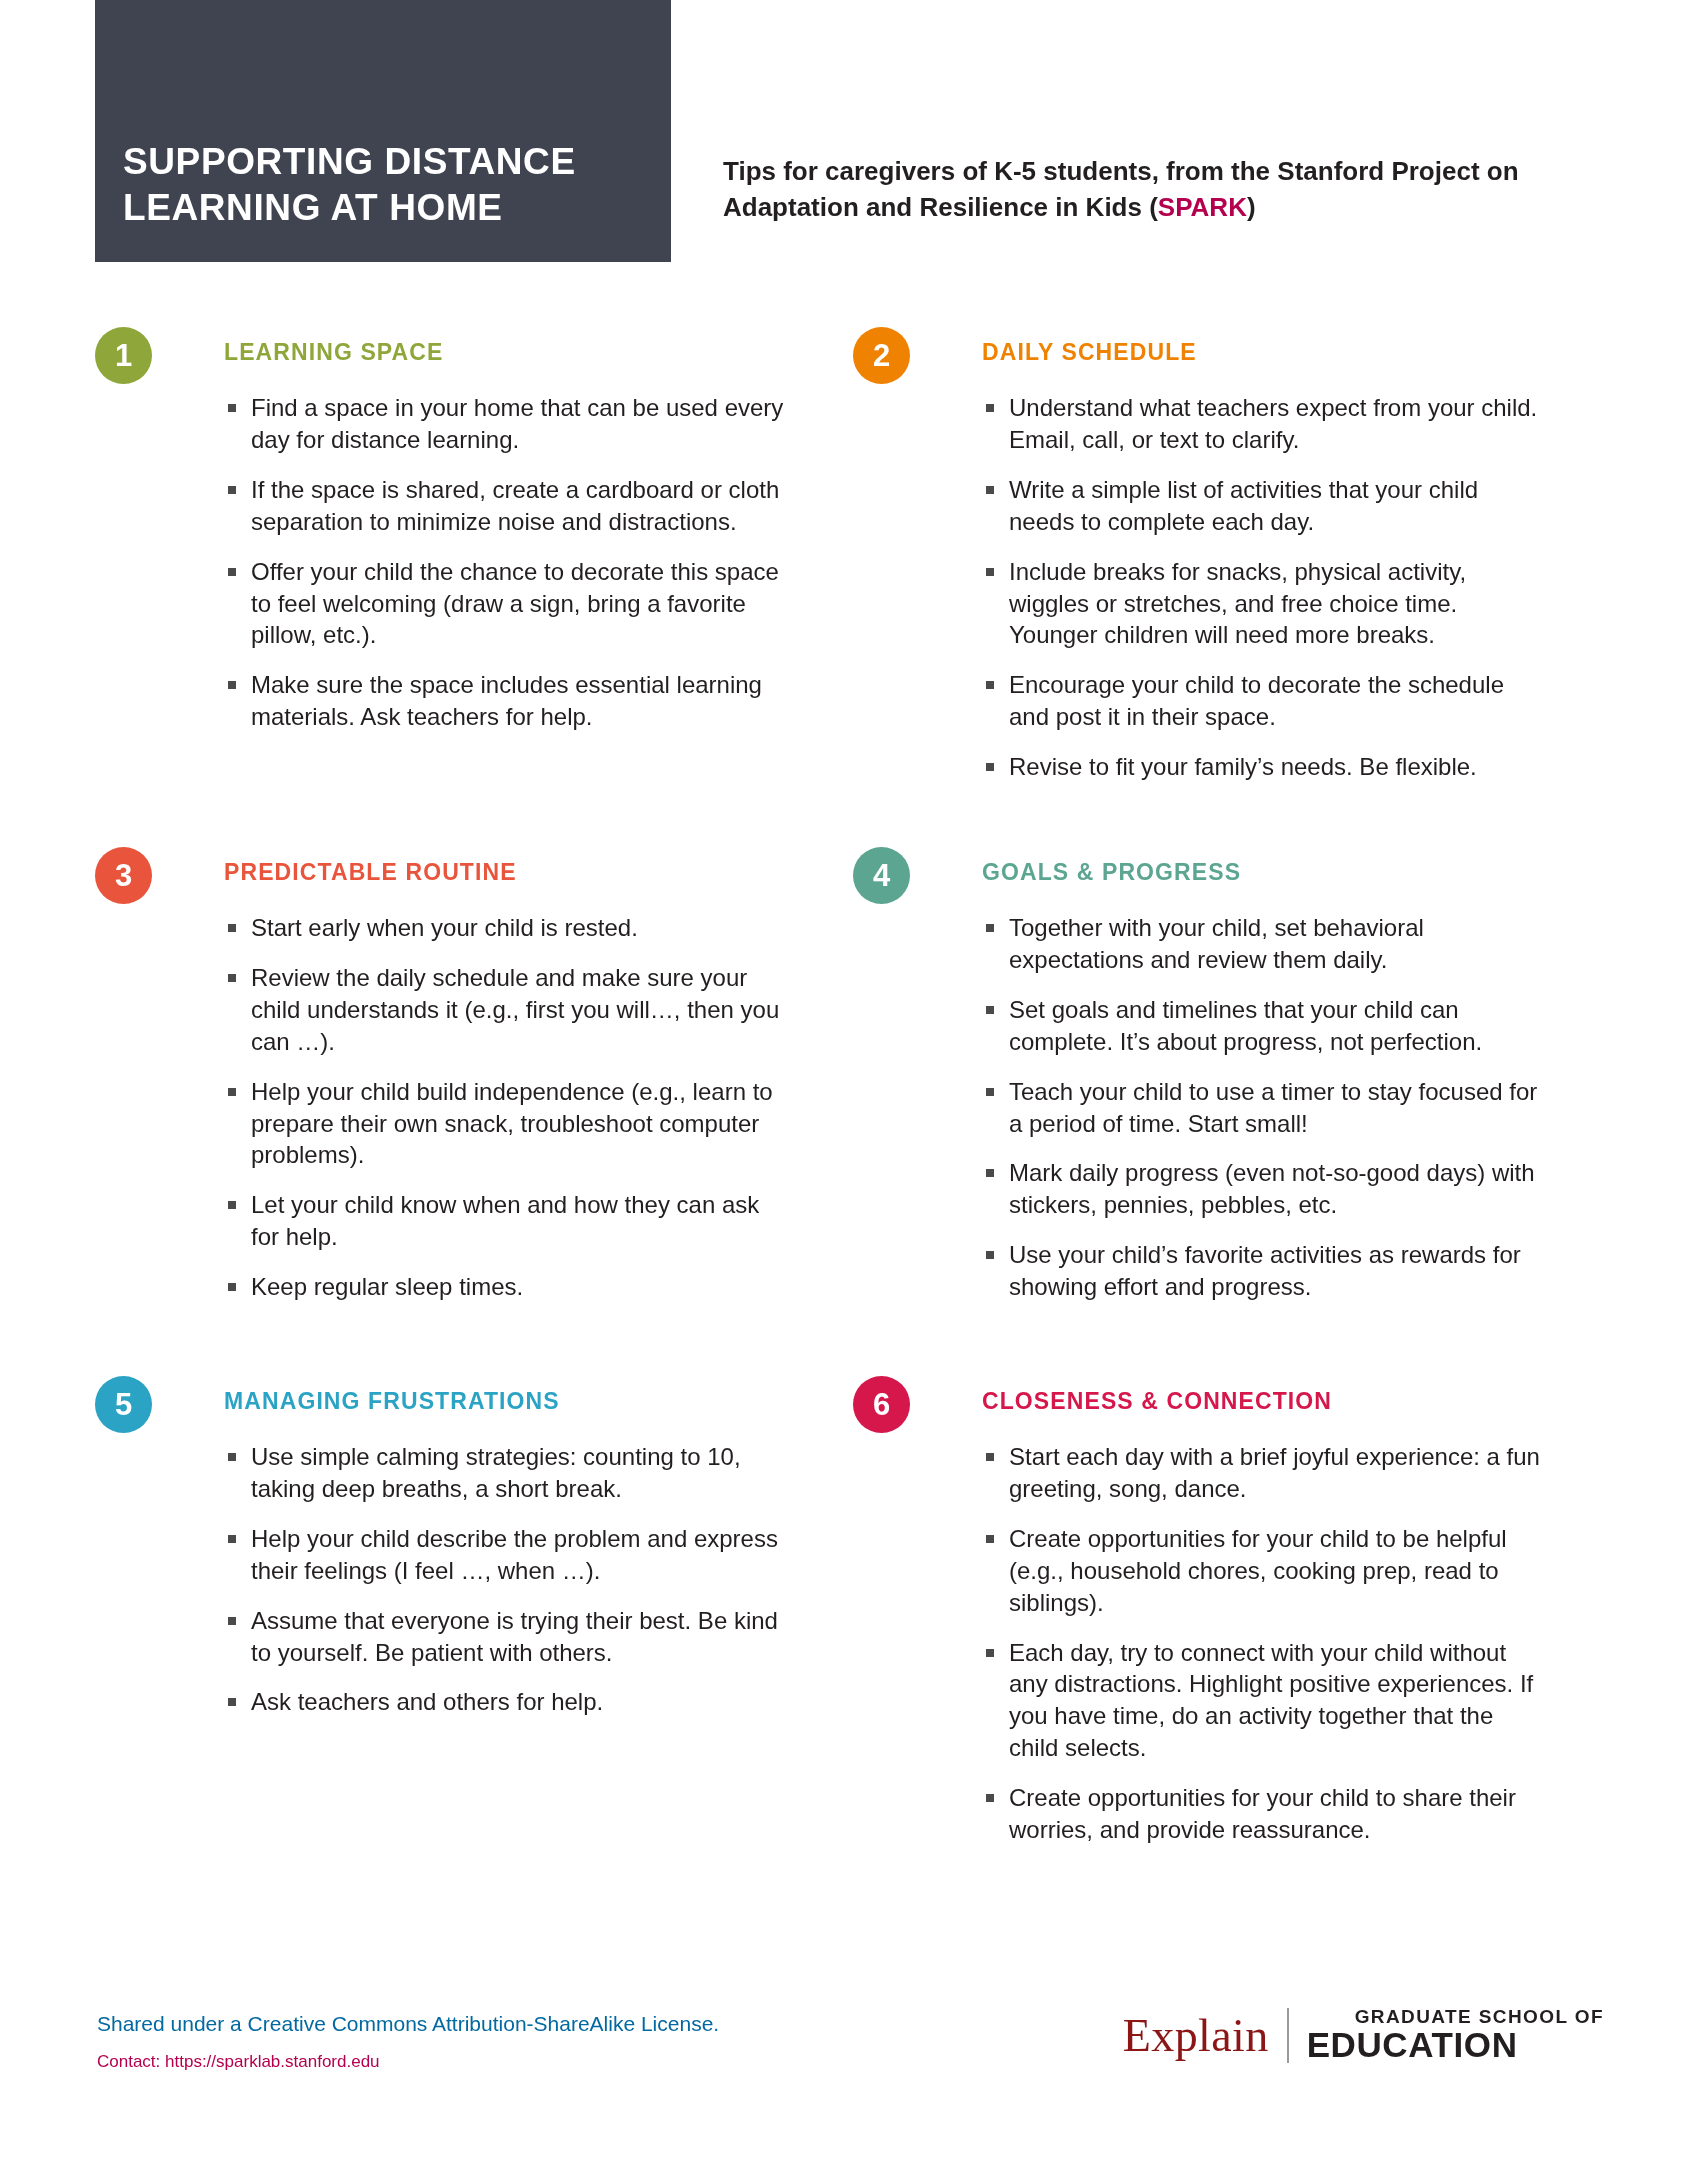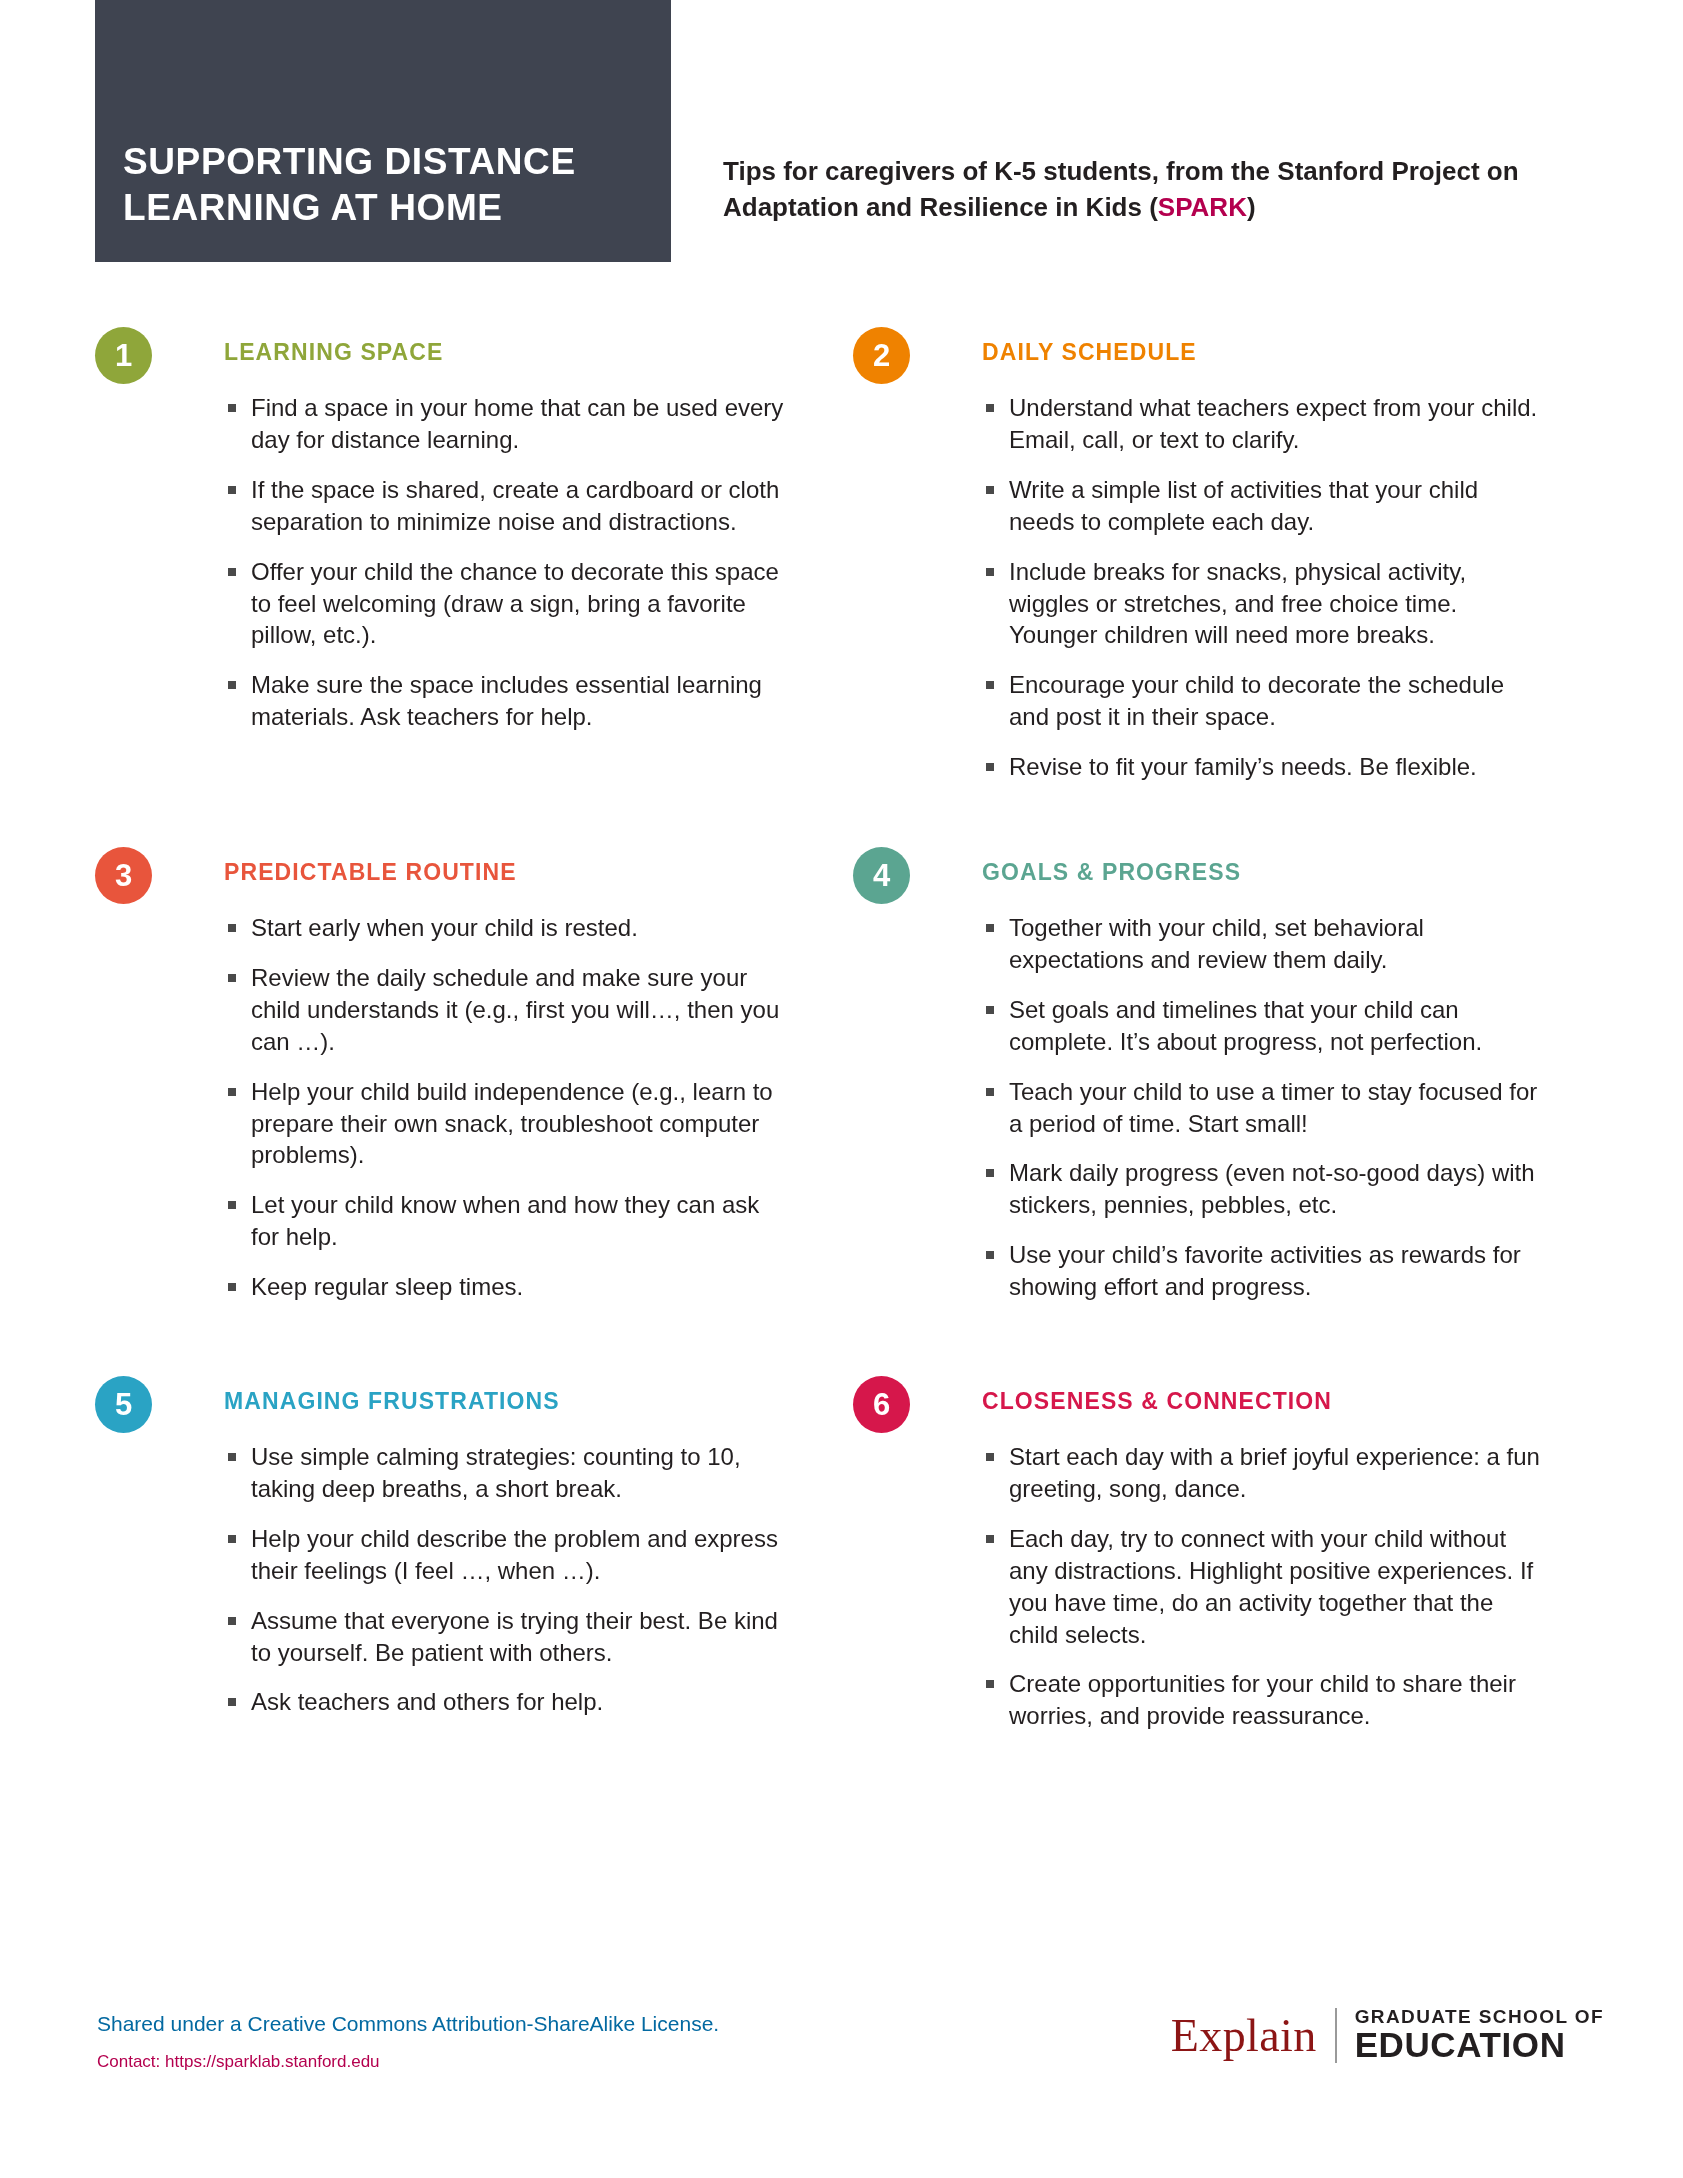--- a/index.html
+++ b/index.html
@@ -177,20 +177,21 @@
   }
   .logo-right {
     padding-left: 18px;
     line-height: 1.05;
   }
   .logo-gs {
     font-size: 19px;
     letter-spacing: 1.4px;
     font-weight: 600;
     color: #231f20;
+    margin-left: 48px;
   }
   .logo-edu {
     font-size: 35px;
     letter-spacing: 0.6px;
     font-weight: bold;
     color: #231f20;
   }
 </style>
 </head>
 <body>
@@ -263,20 +264,21 @@
         <li>Assume that everyone is trying their best. Be kind to yourself. Be patient with others.</li>
         <li>Ask teachers and others for help.</li>
       </ul>
     </div>
 
     <div class="section col-right row3">
       <div class="badge" style="background:#d6174b">6</div>
       <div class="sec-title" style="color:#d6174b">CLOSENESS &amp; CONNECTION</div>
       <ul class="bullets">
         <li>Start each day with a brief joyful experience: a fun greeting, song, dance.</li>
+        <li>Create opportunities for your child to be helpful (e.g., household chores, cooking prep, read to siblings).</li>
         <li>Each day, try to connect with your child without any distractions. Highlight positive experiences. If you have time, do an activity together that the child selects.</li>
         <li>Create opportunities for your child to share their worries, and provide reassurance.</li>
       </ul>
     </div>
 
   </div>
 
   <div class="footer">
     <div class="footer-line1">Shared under a Creative Commons Attribution-ShareAlike License.</div>
     <div class="footer-line2">Contact: https://sparklab.stanford.edu</div>

